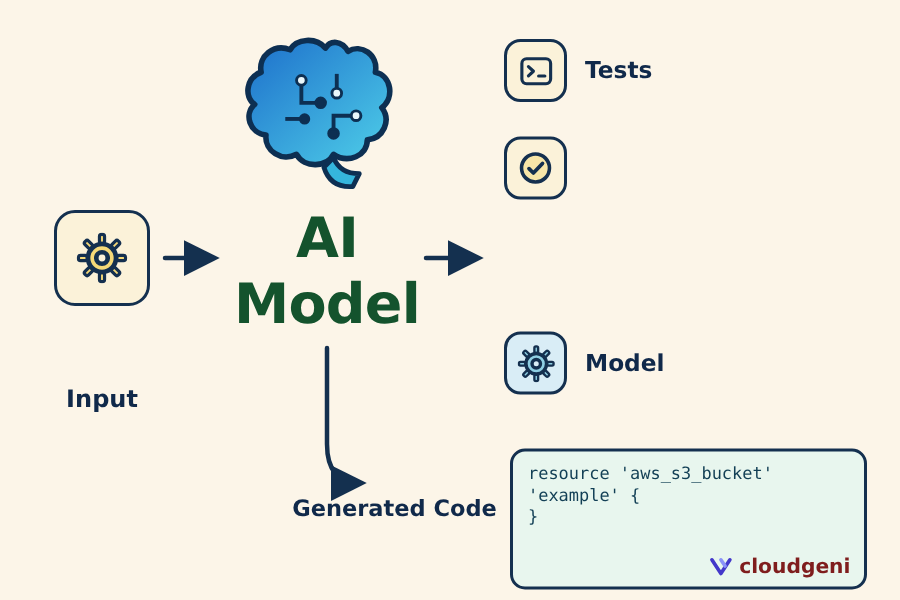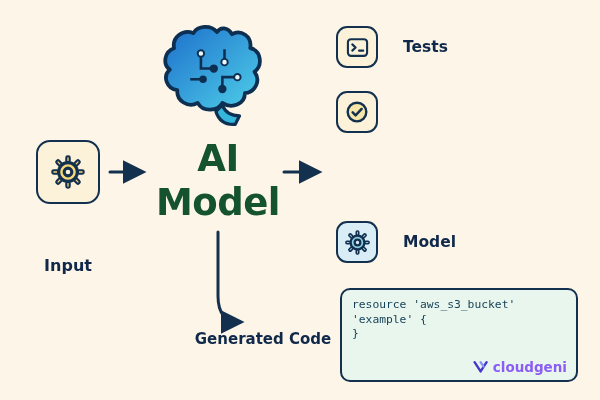--- a/index.html
+++ b/index.html
@@ -31,49 +31,49 @@
   .model-line {
     position:absolute; left:150px; width:136px; text-align:center;
     font-weight:800; font-size:37px; line-height:1; color:#14532d;
     letter-spacing:-0.5px;
   }
   .model-line-1 { top:140px; }
   .model-line-2 { top:184px; }
 
   
   .out-row {
-    position:absolute; left:336px; display:flex; align-items:center; gap:25px;
+    position:absolute; left:336px; display:flex; align-items:center; gap:12px;
   }
   .out-box {
     width:42px; height:42px; box-sizing:border-box; flex:0 0 auto;
     border:2.5px solid #14304F; border-radius:11px;
     display:flex; align-items:center; justify-content:center;
   }
   .out-label { font-size:15.5px; font-weight:bold; color:#10294A; white-space:nowrap; }
 
   
   .gen-label {
     position:absolute; left:189px; top:330px; width:148px; text-align:center;
     font-size:15px; font-weight:bold; color:#10294A;
   }
   .code-box {
-    position:absolute; left:340px; top:288px; width:238px; height:94px;
+    position:absolute; left:340px; top:299px; width:238px; height:94px;
     box-sizing:border-box; background:#E8F6EE;
     border:2.5px solid #14304F; border-radius:10px;
     padding:8px 9px 4px 10px;
   }
   .code-line {
     font-family:"DejaVu Sans Mono","Liberation Mono",monospace;
     font-size:11.3px; line-height:14.5px; color:#123F55; white-space:pre;
   }
   .brand {
     position:absolute; right:9px; bottom:5px;
     display:flex; align-items:center; gap:4px;
   }
-  .brand-name { font-size:13.5px; font-weight:bold; color:#8b5cf6; }
+  .brand-name { font-size:13.5px; font-weight:bold; color:#7f1d1d; }
 
   .arrow-layer { left:0; top:0; pointer-events:none; }
 </style>
 </head>
 <body>
 
 <div class="canvas">
 
   <svg class="abs arrow-layer" width="600" height="400" viewBox="0 0 600 400">
     <defs>

